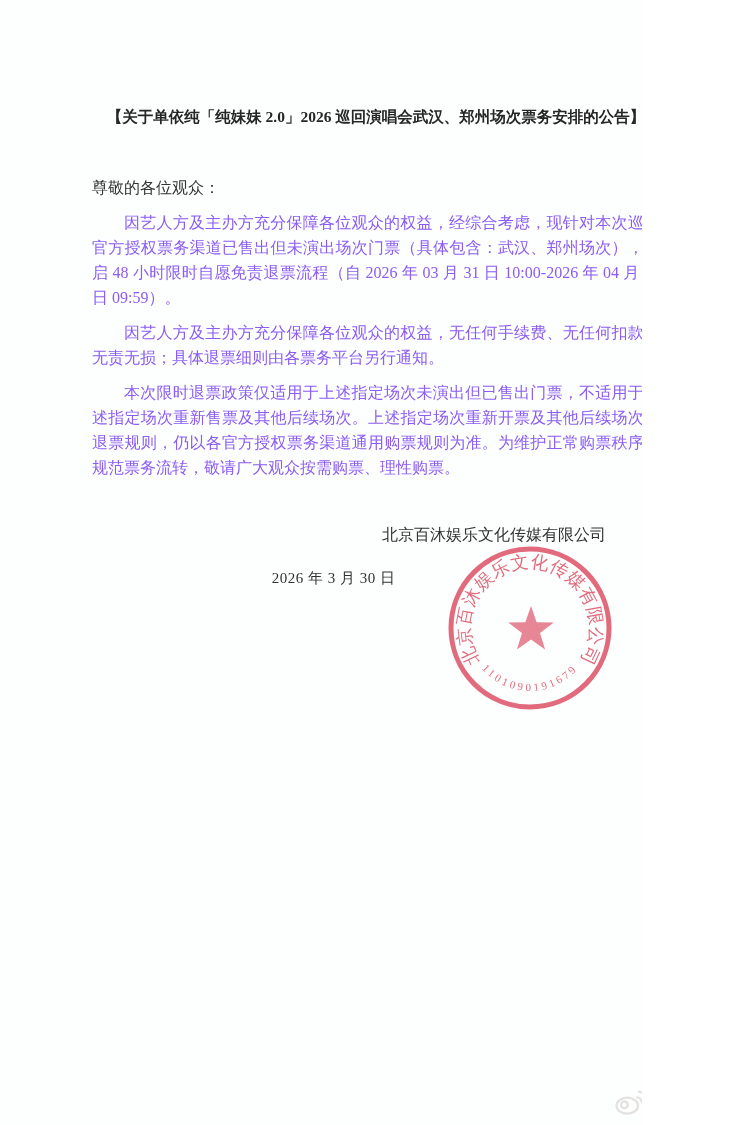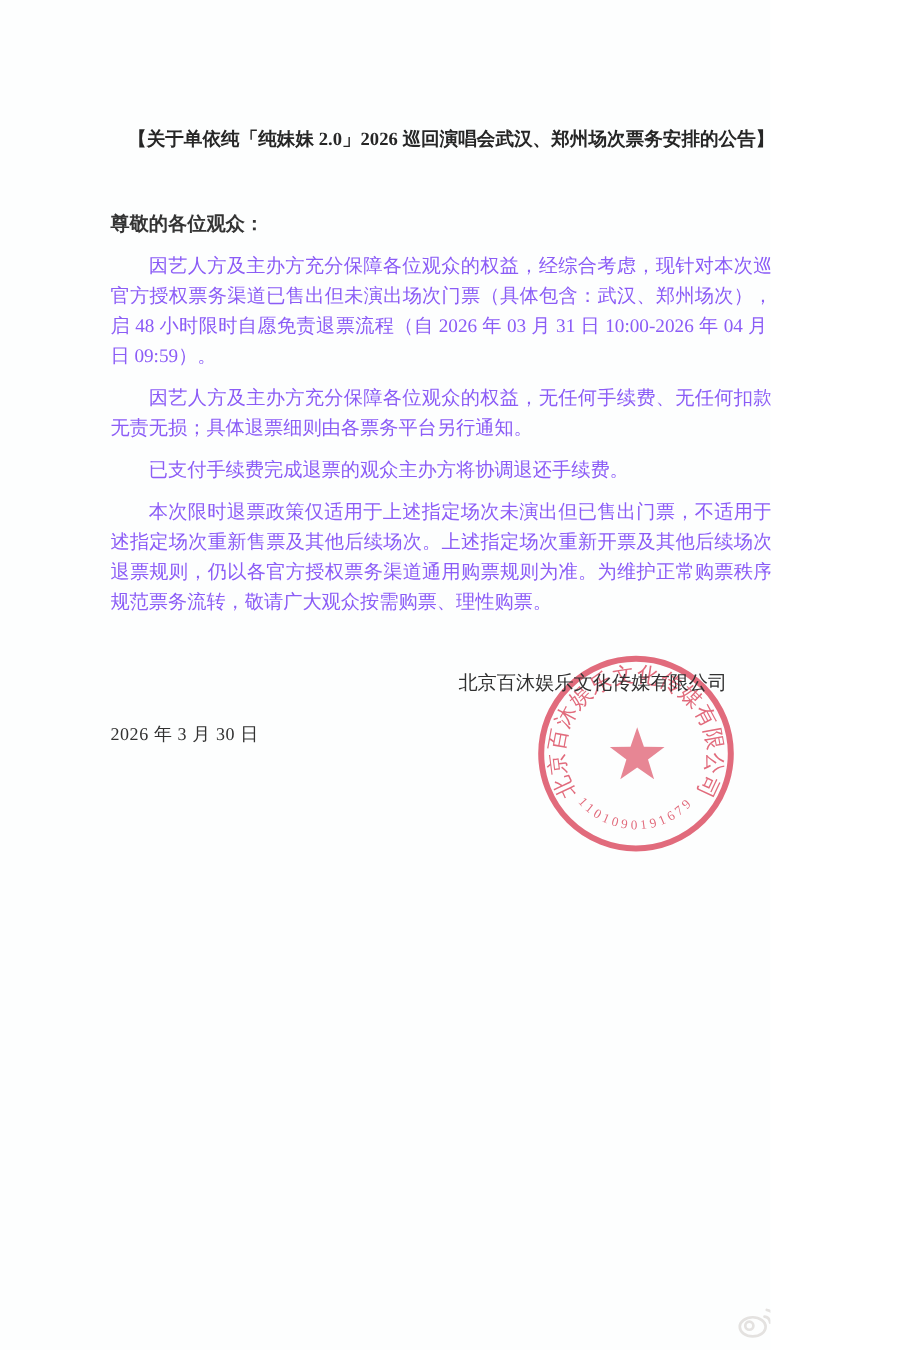--- a/index.html
+++ b/index.html
@@ -8,33 +8,33 @@
     background:#fdfefe; overflow:hidden;
     font-family:"Liberation Serif","DejaVu Serif",serif;
     color:#333333;
   }
   .content { position:absolute; left:92px; top:106px; width:568px; }
   .doc-title {
     font-size:15.5px; font-weight:bold; color:#262626;
     text-align:center; white-space:nowrap; line-height:22px;
     margin:0 0 47px 0;
   }
-  .salutation { font-size:16px; line-height:25px; margin:0 0 10px 0; color:#343434;font-weight:bold; }
+  .salutation { font-size:16px; line-height:25px; margin:0 0 10px 0; color:#343434; }
   .para {
     font-size:16px; line-height:25px; text-align:justify;
     text-indent:2em; margin:0 0 10px 0; color:#8b5cf6;
   }
   .sig-company {
     position:relative; z-index:2; margin-top:45px;
     text-align:right; padding-right:54px;
     font-size:16px; line-height:20px; color:#313131;
   }
   .sig-date {
     position:relative; z-index:2; margin-top:23px;
-    text-align:left; padding-right:85px;
+    text-align:center; padding-right:85px;
     font-size:15px; line-height:20px; color:#313131; letter-spacing:.5px;
   }
   .seal {
     position:absolute; left:440px; top:538px; width:180px; height:180px;
     z-index:1; opacity:.85;
   }
   .seal text { font-family:"Liberation Serif","DejaVu Serif",serif; }
   .watermark {
     position:absolute; left:614px; top:1086px; z-index:3;
     display:flex; align-items:center; gap:3px;
@@ -51,21 +51,20 @@
 
 <div class="page">
 
   <div class="content">
     <h1 class="doc-title">【关于单依纯「纯妹妹 2.0」2026 巡回演唱会武汉、郑州场次票务安排的公告】</h1>
 
     <p class="salutation">尊敬的各位观众：</p>
 
     <p class="para">因艺人方及主办方充分保障各位观众的权益，经综合考虑，现针对本次巡演官方授权票务渠道已售出但未演出场次门票（具体包含：武汉、郑州场次），开启 48 小时限时自愿免责退票流程（自 2026 年 03 月 31 日 10:00-2026 年 04 月 02 日 09:59）。</p>
     <p class="para">因艺人方及主办方充分保障各位观众的权益，无任何手续费、无任何扣款、无责无损；具体退票细则由各票务平台另行通知。</p>
-    <p class="para">已支付手续费完成退票的观众主办方将协调退还手续费。</p>
     <p class="para">本次限时退票政策仅适用于上述指定场次未演出但已售出门票，不适用于上述指定场次重新售票及其他后续场次。上述指定场次重新开票及其他后续场次的退票规则，仍以各官方授权票务渠道通用购票规则为准。为维护正常购票秩序、规范票务流转，敬请广大观众按需购票、理性购票。</p>
 
     <div class="sig-company">北京百沐娱乐文化传媒有限公司</div>
     <div class="sig-date">2026 年 3 月 30 日</div>
   </div>
 
   <svg class="seal" viewBox="0 0 180 180" aria-hidden="true">
     <circle cx="90" cy="90" r="79" fill="none" stroke="var(--seal-color,#dd5266)" stroke-width="5"></circle>
     <path id="sealArcPath" d="M 39.4 122.2 A 60 60 0 1 1 140.6 122.2" fill="none"></path>
     <path id="sealNumPath" d="M 33.6 118.1 A 63 63 0 0 0 146.4 118.1" fill="none"></path>

